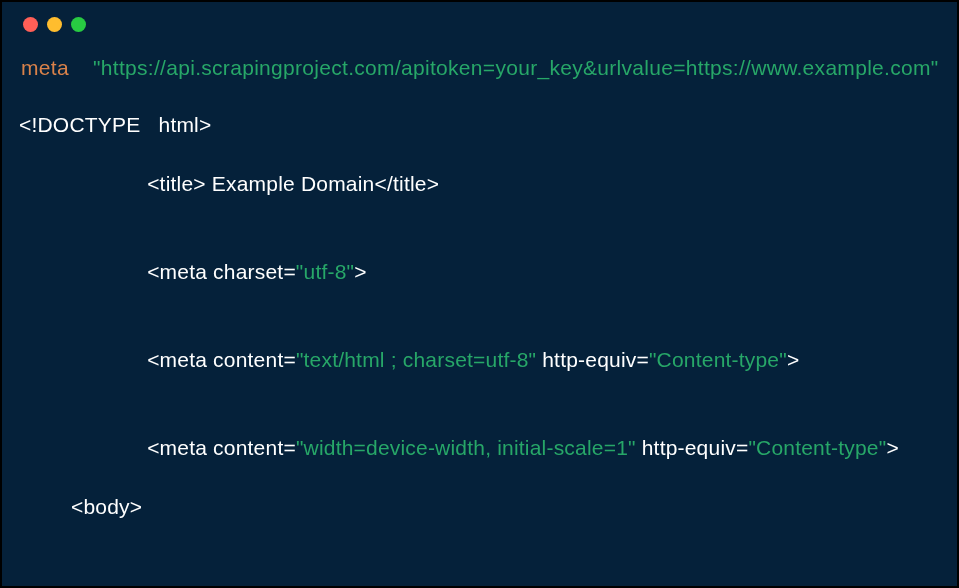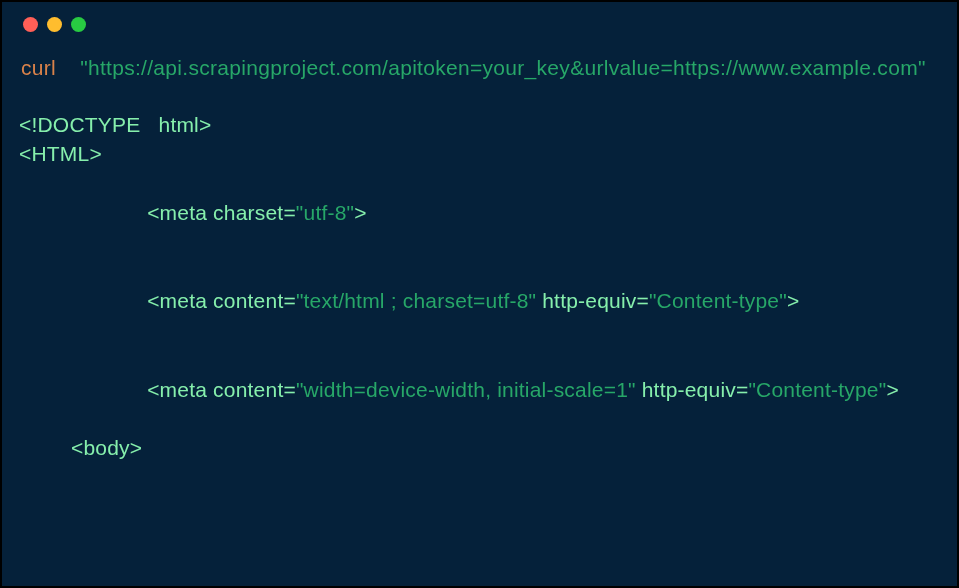--- a/index.html
+++ b/index.html
@@ -43,43 +43,45 @@
       margin-left: 18px;
     }
     .code-block {
       padding: 30px 0 0 17px;
       color: #a5cee4;
       font-size: 21px;
       line-height: 1.4;
       font-weight: 300;
       letter-spacing: 0.2px;
     }
-    .tag { color: #86efac; }
+    .tag { color: #ffffff; }
     .string { color: #27a768; }
     .indent1 { padding-left: 52px; }
     .indent2 { padding-left: 104px; }
     .line { white-space: pre; }
   </style>
 </head>
 <body>
 
 <div class="window-controls">
   <div class="dot red"></div>
   <div class="dot yellow"></div>
   <div class="dot green"></div>
 </div>
 
 <div class="curl-line">
-  <span class="curl-cmd">curl</span>
+  <span class="curl-cmd">meta</span>
   <span class="curl-url">"https://api.scrapingproject.com/apitoken=your_key&amp;urlvalue=https://www.example.com"</span>
 </div>
 
 <div class="code-block">
   <div class="line tag">&lt;!DOCTYPE   html&gt;</div>
-  <div class="line tag">&lt;HTML&gt;</div>
+  <div class="line indent2">
+    <span class="tag">&lt;title&gt;</span><span class="tag"> Example Domain</span><span class="tag">&lt;/title&gt;</span>
+  </div>
   <div class="line indent2">
     <span class="tag">&lt;meta charset=</span><span class="string">"utf-8"</span><span class="tag">&gt;</span>
   </div>
   <div class="line indent2">
     <span class="tag">&lt;meta content=</span><span class="string">"text/html ; charset=utf-8"</span><span class="tag"> http-equiv=</span><span class="string">"Content-type"</span><span class="tag">&gt;</span>
   </div>
   <div class="line indent2">
     <span class="tag">&lt;meta content=</span><span class="string">"width=device-width, initial-scale=1"</span><span class="tag"> http-equiv=</span><span class="string">"Content-type"</span><span class="tag">&gt;</span>
   </div>
   <div class="line indent1 tag">&lt;body&gt;</div>

